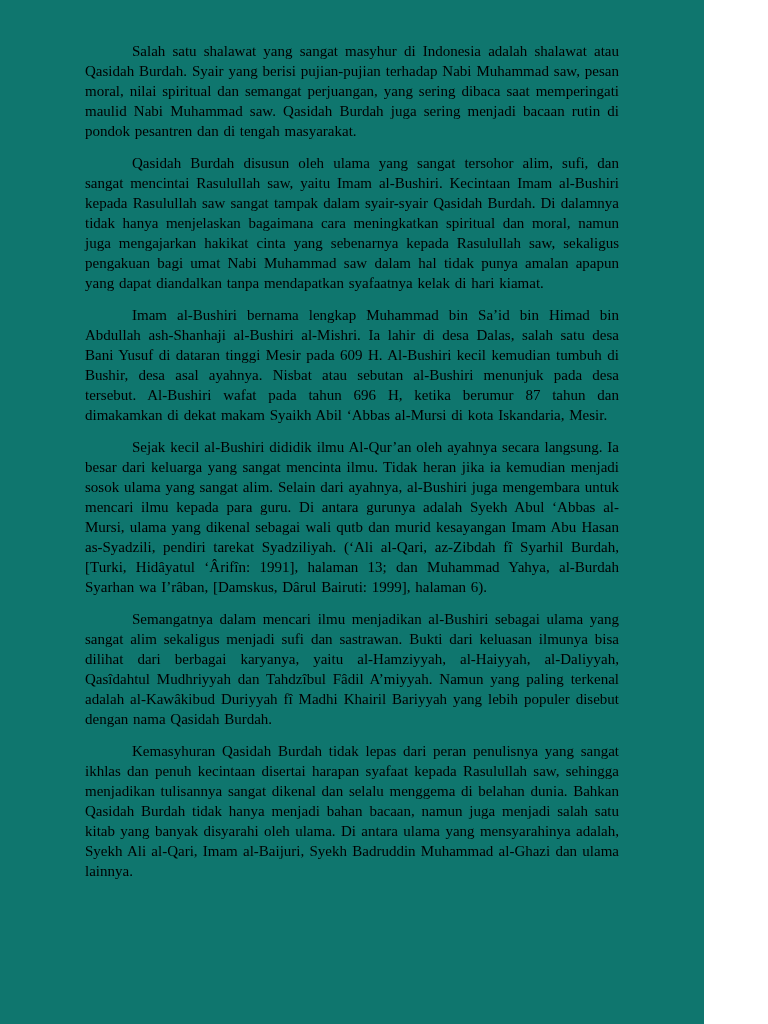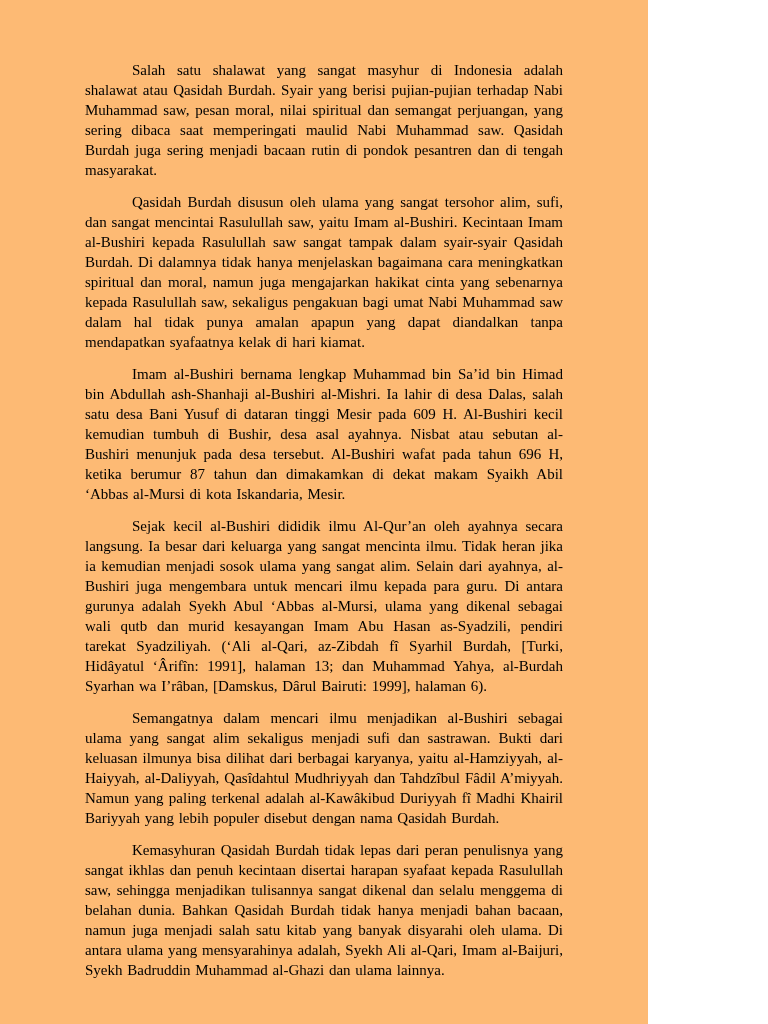--- a/index.html
+++ b/index.html
@@ -7,24 +7,24 @@
     padding: 0;
     background: #ffffff;
   }
   body {
     width: 768px;
     height: 1024px;
     overflow: hidden;
   }
   .page {
     box-sizing: border-box;
-    width: 648px;
+    width: 704px;
     height: 1024px;
-    background: #fdba74;
-    padding: 60px 85px 0 85px;
+    background: #0f766e;
+    padding: 41px 85px 0 85px;
     font-family: "Liberation Serif", "DejaVu Serif", serif;
     font-size: 15px;
     line-height: 20px;
     color: #000000;
   }
   .page p {
     margin: 0 0 12px 0;
     text-align: justify;
     text-indent: 47px;
     word-spacing: 1px;

